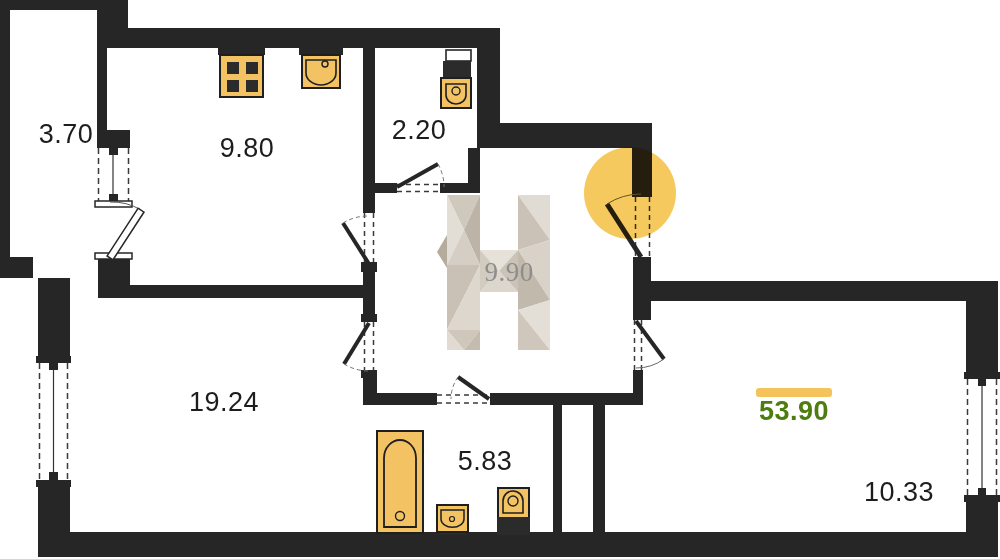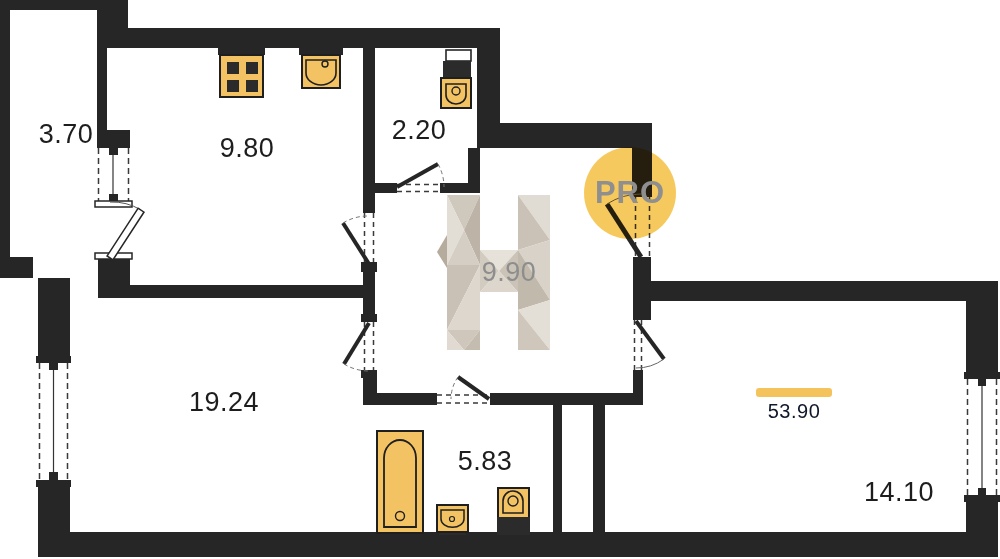--- a/index.html
+++ b/index.html
@@ -1,23 +1,23 @@
 <!DOCTYPE html>
 <html><head>
 <meta charset="utf-8">
 <style>
   html,body{margin:0;padding:0;background:#ffffff;}
   #plan{position:relative;width:1000px;height:559px;background:#fff;overflow:hidden;
         font-family:"Liberation Sans",sans-serif;}
   #plan svg{position:absolute;left:0;top:0;}
   .lbl{position:absolute;transform:translate(-50%,-50%);font-size:27px;color:#1d1d1d;
        white-space:nowrap;letter-spacing:.5px;}
-  .lbl.grey{color:#8d8d8d;}
-  .total-lbl{position:absolute;transform:translate(-50%,-50%);font-size:20px;font-weight:normal;
-       color:#0f172a;letter-spacing:.5px;}
+  .lbl.grey{color:#8d8d8d;font-family:Liberation Serif, serif;}
+  .total-lbl{position:absolute;transform:translate(-50%,-50%);font-size:27px;font-weight:bold;
+       color:#4d7c0f;letter-spacing:.5px;}
   .accent-bar{position:absolute;left:756px;top:388px;width:76px;height:9px;background:#f5c35c;
        border-radius:3px;}
   .pro-circle{position:absolute;left:584px;top:147px;width:92px;height:92px;border-radius:50%;
        background:#f6c550;mix-blend-mode:multiply;opacity:.92;}
   .pro-text{position:absolute;left:584px;top:147px;width:92px;height:92px;display:flex;
        align-items:center;justify-content:center;font-size:31px;font-weight:bold;
        color:#8f8f8f;letter-spacing:1px;}
 </style>
 </head>
 <body>
@@ -188,26 +188,25 @@
   </g>
   <g>
     <rect x="498" y="488" width="31" height="30" fill="#f3c363" stroke="#1f1f1f" stroke-width="2"></rect>
     <path d="M503,513 L503,501 A10,10 0 0 1 523,501 L523,513 Z" fill="none" stroke="#1f1f1f" stroke-width="1.6"></path>
     <circle cx="513" cy="501" r="5" fill="none" stroke="#1f1f1f" stroke-width="1.4"></circle>
     <rect x="497" y="517" width="33" height="18" fill="#2b2b2b"></rect>
   </g>
 </svg>
 
   <div class="pro-circle"></div>
-  <div class="pro-text">PRO</div>
 
   <div class="lbl" style="left:66px;top:134px">3.70</div>
   <div class="lbl" style="left:247px;top:148px">9.80</div>
   <div class="lbl" style="left:419px;top:130px">2.20</div>
   <div class="lbl grey" style="left:509px;top:272px">9.90</div>
   <div class="lbl" style="left:224px;top:402px">19.24</div>
   <div class="lbl" style="left:485px;top:461px">5.83</div>
-  <div class="lbl" style="left:899px;top:492px">14.10</div>
+  <div class="lbl" style="left:899px;top:492px">10.33</div>
 
   <div class="accent-bar"></div>
   <div class="total-lbl" style="left:794px;top:411px">53.90</div>
 
 </div>
 
 </body></html>

